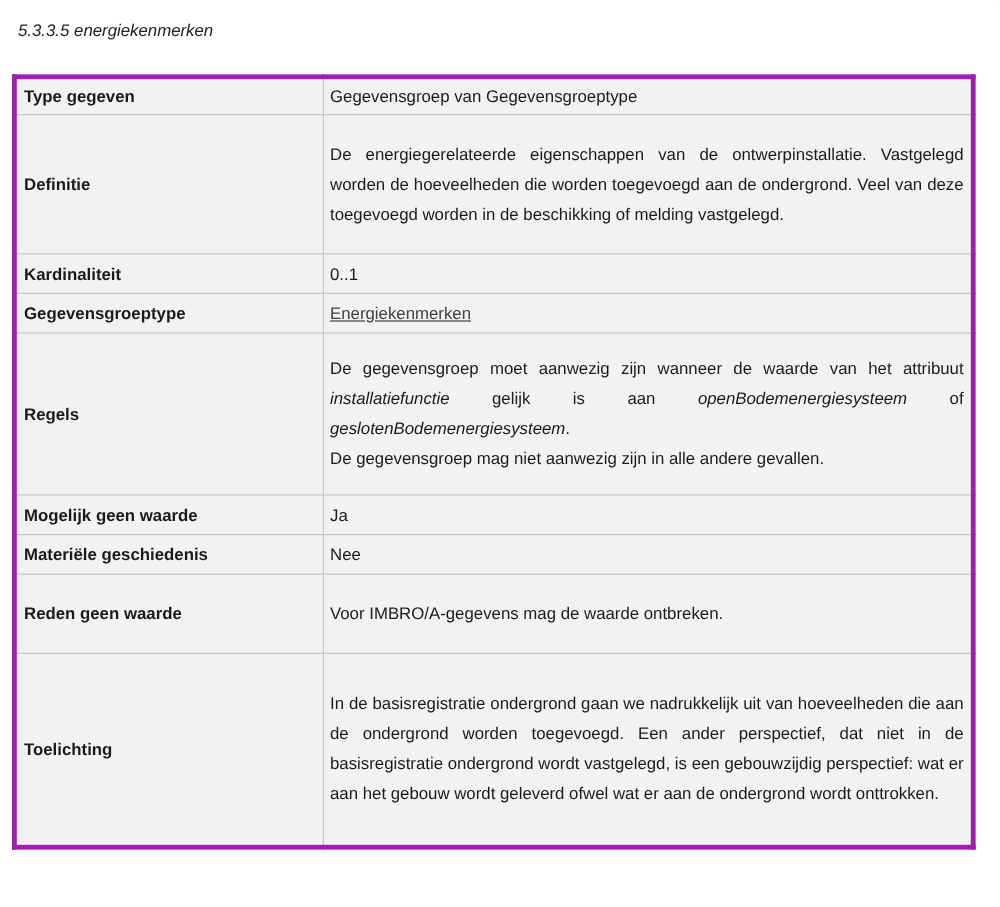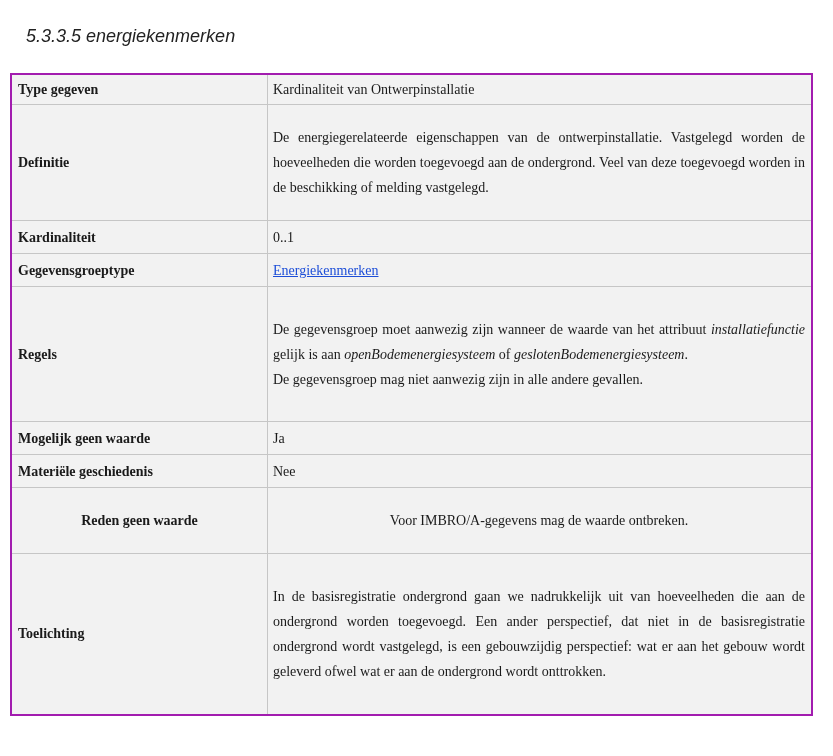--- a/index.html
+++ b/index.html
@@ -10,34 +10,33 @@
     color: #1a1a1a;
   }
   .page {
     width: 833px;
     height: 756px;
     background: #ffffff;
     box-sizing: border-box;
   }
   .doc-title {
     font-style: italic;
-    font-size: 18px;
+    font-size: 14px;
     color: #222222;
-    margin: 15px;
+    margin: 4px;
     padding: 13px 0 0 11px;
     line-height: 16px;
   }
   table.attr-table {
     border-collapse: collapse;
     table-layout: fixed;
     width: 803px;
     margin: 29px 0 0 10px;
     background: #f2f2f2;
-    border: 2px solid #a21caf;
-    font-family: Liberation Serif, serif;
+    border: 4px solid #a21caf;
   }
   table.attr-table td {
     border: 1px solid #c6c6c6;
     font-size: 14px;
     line-height: 25px;
     vertical-align: middle;
     overflow: hidden;
   }
   td.lbl {
     width: 243px;
@@ -48,39 +47,39 @@
     padding: 2px 6px 2px 5px;
   }
   td.val.just div, td.val.just { text-align: justify; }
   td.val div { text-align: justify; }
   
   tr.rh30  { height: 30px; }
   tr.rh116 { height: 116px; }
   tr.rh32  { height: 32px; }
   tr.rh33  { height: 33px; margin-top: 20px; }
   tr.rh135 { height: 135px; }
-  tr.rh66  { height: 66px; text-align: center; }
+  tr.rh66  { height: 66px; }
   tr.rh161 { height: 161px; }
   a.cell-link {
-    color: #1d4ed8;
+    color: #404040;
     text-decoration: underline;
   }
 </style>
 </head>
 <body>
 
 <div class="page">
 
   <div class="doc-title">5.3.3.5 energiekenmerken</div>
 
   <table class="attr-table">
     <tbody>
       <tr class="rh30">
         <td class="lbl">Type gegeven</td>
-        <td class="val">Kardinaliteit van Ontwerpinstallatie</td>
+        <td class="val">Gegevensgroep van Gegevensgroeptype</td>
       </tr>
       <tr class="rh116">
         <td class="lbl">Definitie</td>
         <td class="val just">De energiegerelateerde eigenschappen van de ontwerpinstallatie. Vastgelegd worden de hoeveelheden die worden toegevoegd aan de ondergrond. Veel van deze toegevoegd worden in de beschikking of melding vastgelegd.</td>
       </tr>
       <tr class="rh33">
         <td class="lbl">Kardinaliteit</td>
         <td class="val">0..1</td>
       </tr>
       <tr class="rh33">

